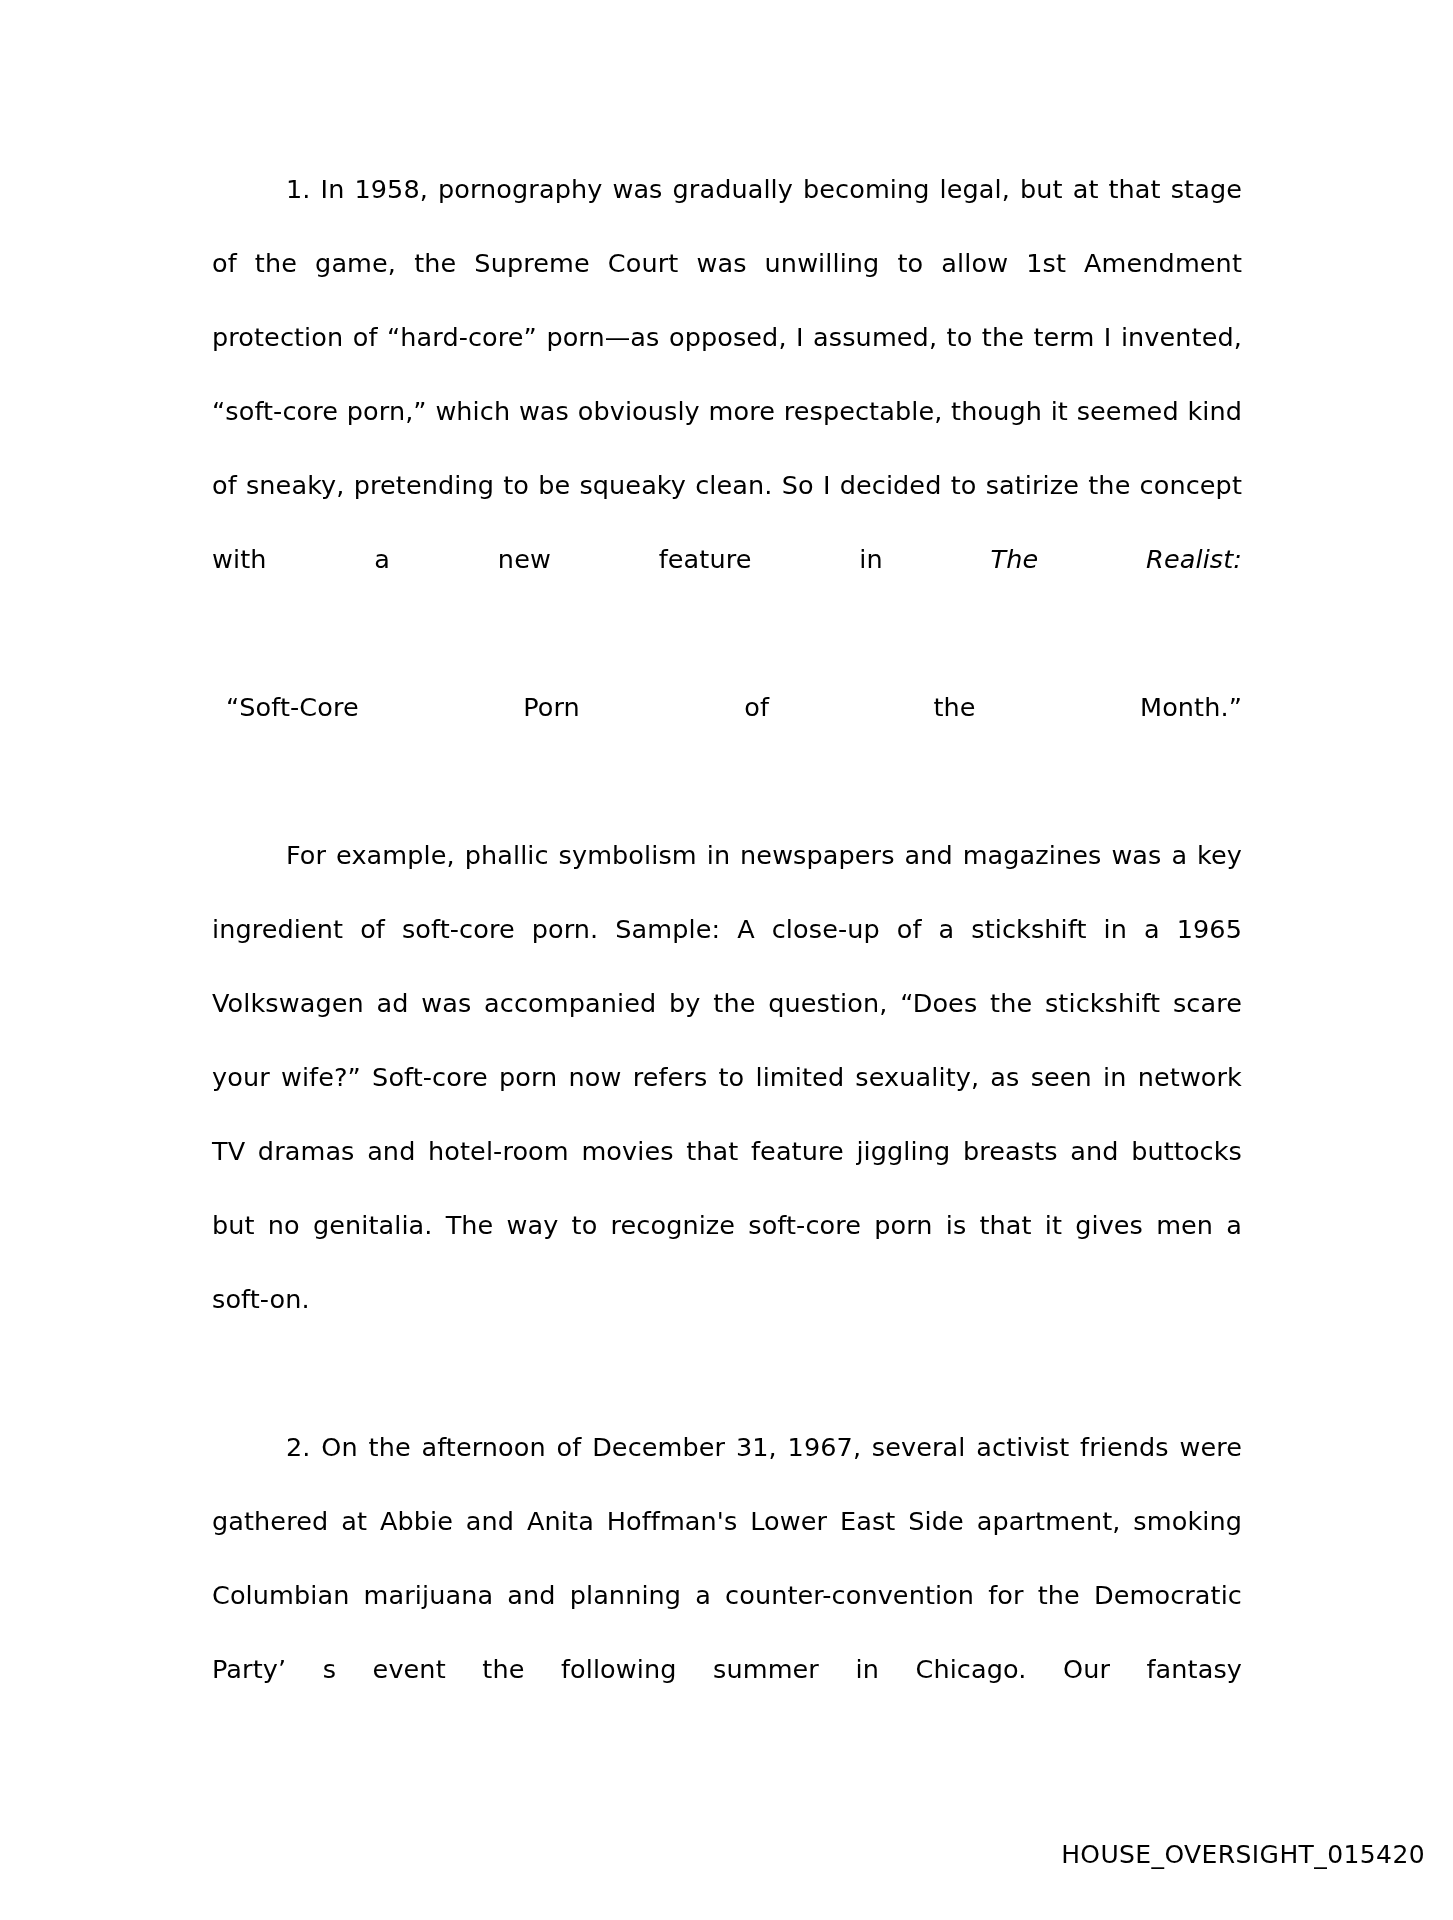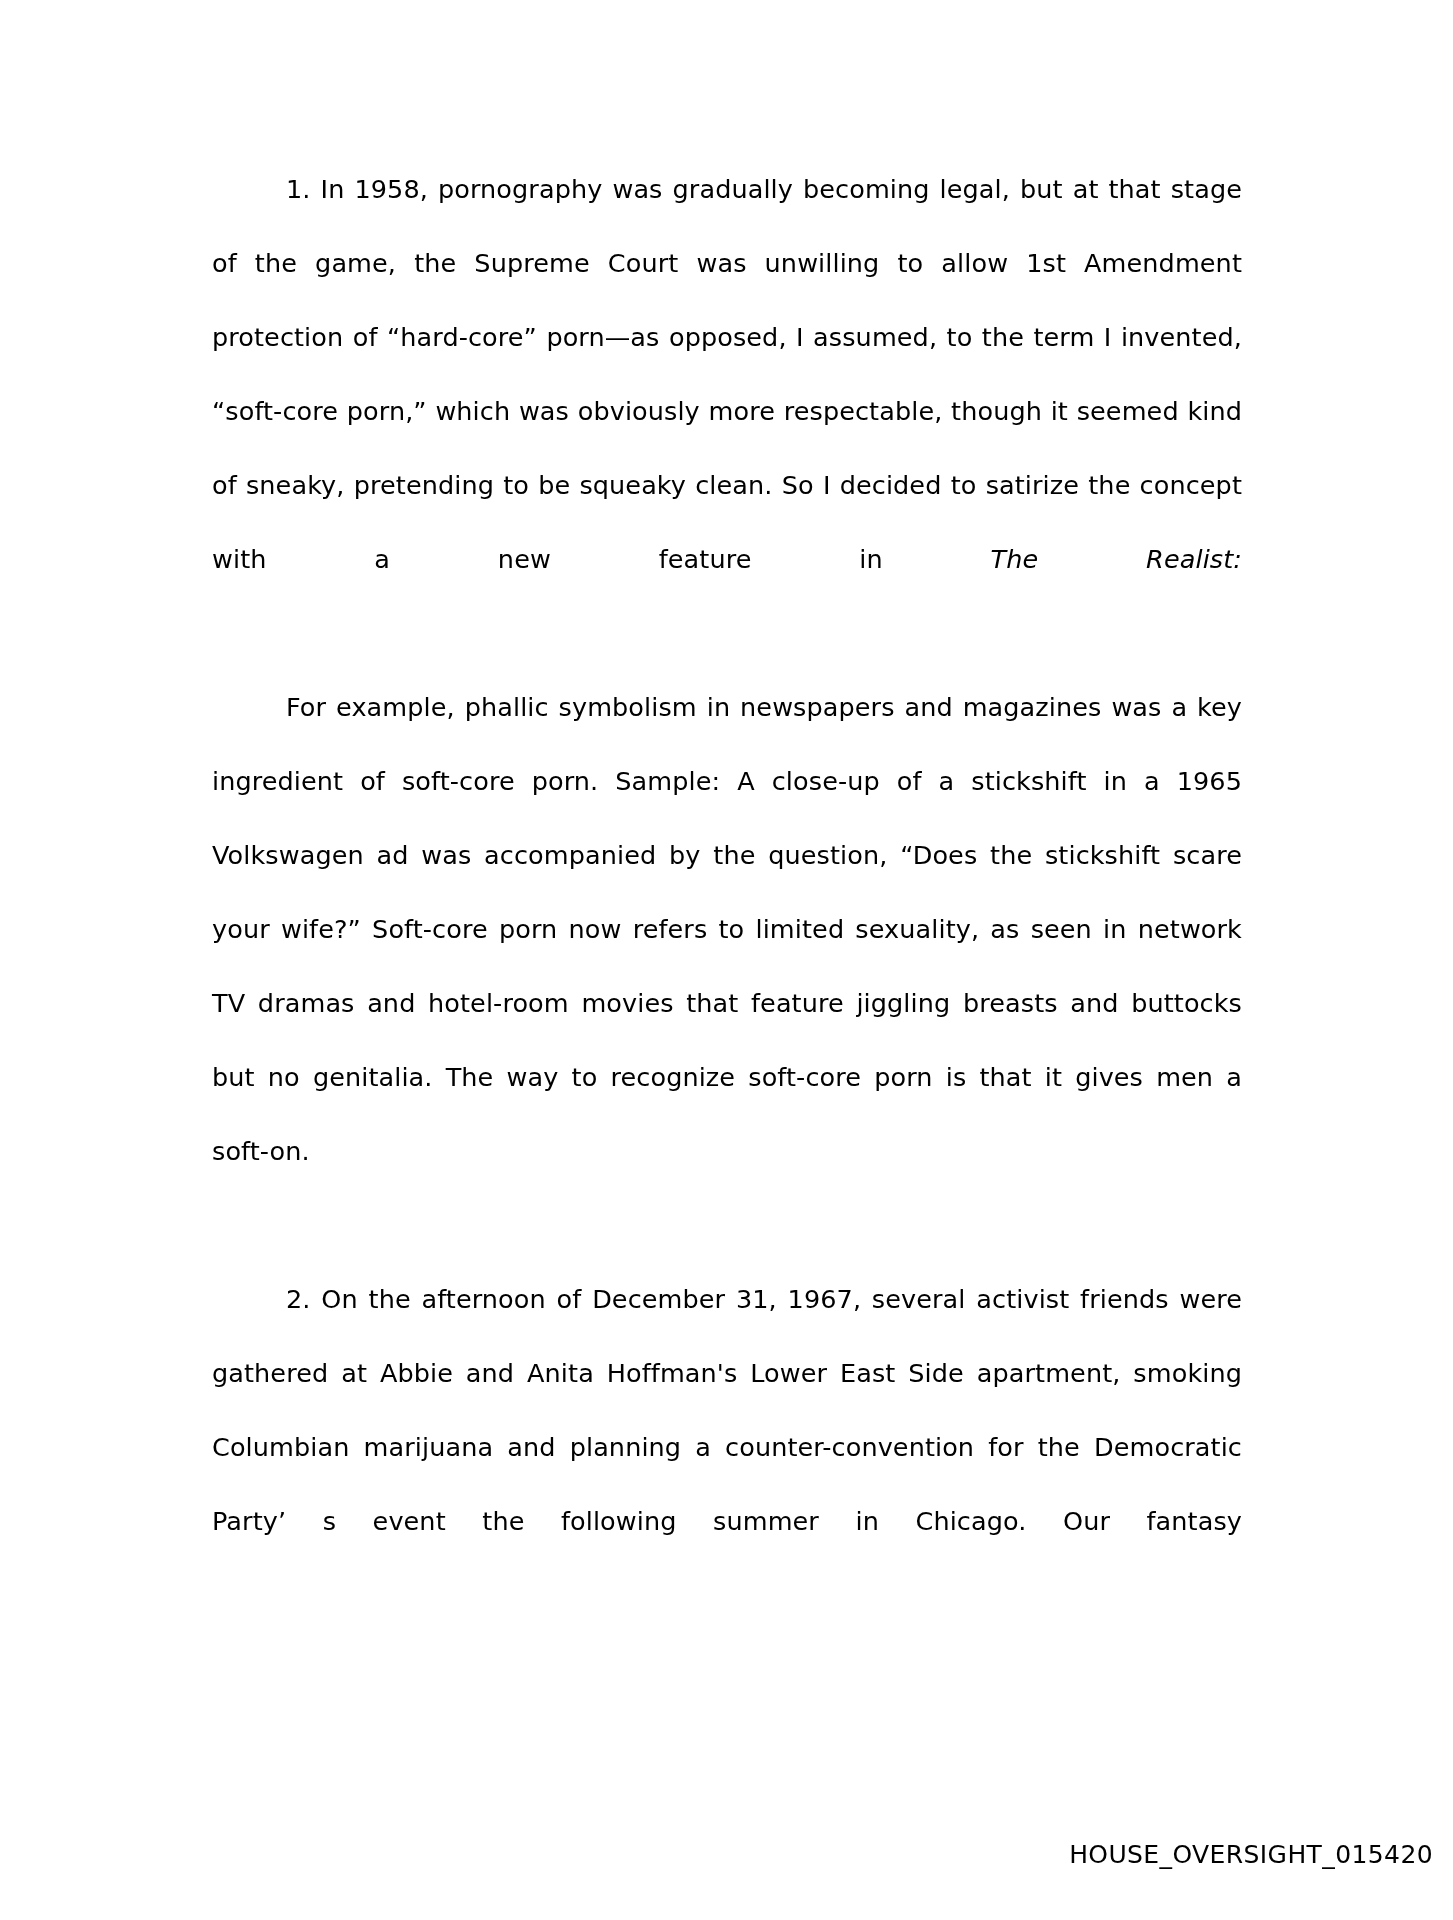--- a/index.html
+++ b/index.html
@@ -53,40 +53,41 @@
   }
   .italic {
     font-style: italic;
   }
   .footer {
     position: absolute;
     left: 0;
     top: 1840px;
     width: 1453px;
     text-align: right;
-    padding-right: 20px;
+    padding-right: 28px;
     box-sizing: border-box;
   }
   .footer-label {
     font-family: "DejaVu Sans", sans-serif;
     font-size: 25px;
     letter-spacing: 0.4px;
     color: #000000;
   }
 </style>
 </head>
 <body>
 
 <div class="page">
 
   <div class="body-text">
 
 
     <p class="para indent"><span>1. In 1958, pornography was gradually becoming legal, but at that stage of the game, the Supreme Court was unwilling to allow 1st Amendment protection of  “hard-core”  porn—as opposed, I assumed, to the term I invented,  “soft-core porn,”  which was obviously more respectable, though it seemed kind of sneaky, pretending to be squeaky clean. So I decided to satirize the concept with a new feature in </span><span class="italic">The Realist:</span></p>
 
+    <p class="para hang">“Soft-Core Porn of the Month.”</p>
 
     <p class="para indent">For example, phallic symbolism in newspapers and magazines was a key ingredient of soft-core porn. Sample: A close-up of a stickshift in a 1965 Volkswagen ad was accompanied by the question,  “Does the stickshift scare your wife?”  Soft-core porn now refers to limited sexuality, as seen in network TV dramas and hotel-room movies that feature jiggling breasts and buttocks but no genitalia. The way to recognize soft-core porn is that it gives men a soft-on.</p>
 
     <p class="para indent">2. On the afternoon of December 31, 1967, several activist friends were gathered at Abbie and Anita Hoffman's Lower East Side apartment, smoking Columbian marijuana and planning a counter-convention for the Democratic Party’ s event the following summer in Chicago. Our fantasy</p>
 
   </div>
 
   <div class="footer">
     <span class="footer-label">HOUSE_OVERSIGHT_015420</span>
   </div>

